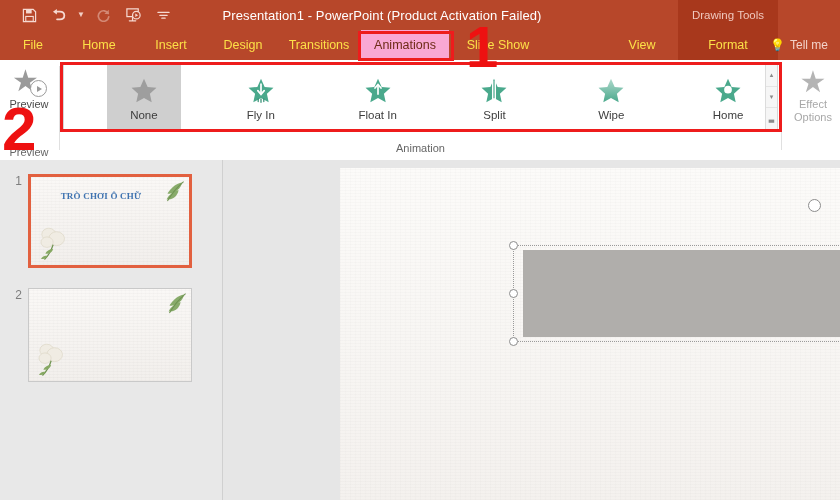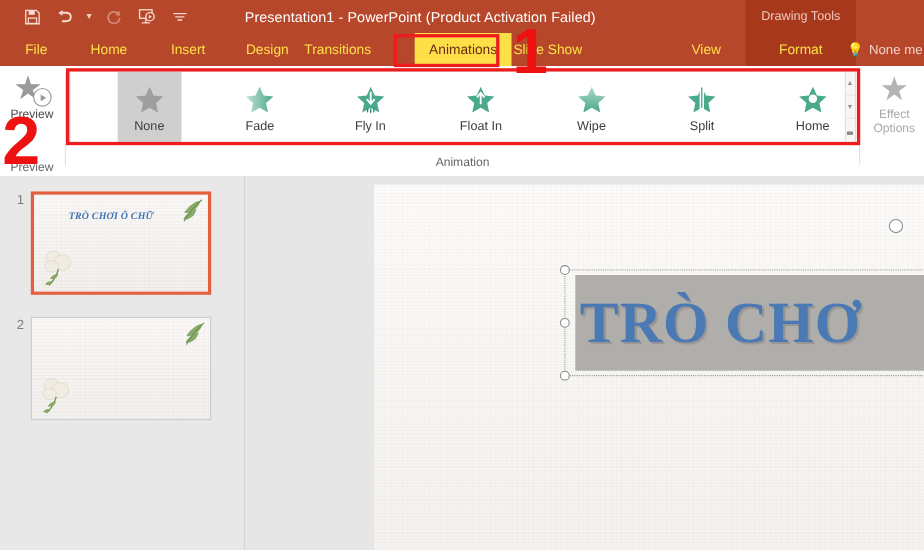--- a/index.html
+++ b/index.html
@@ -45,21 +45,21 @@
     position:absolute;left:0;top:30px;width:840px;height:30px;
     background:#b7472a;
   }
   .tab{
     position:absolute;top:0;height:30px;
     display:flex;align-items:center;justify-content:center;
     color:#fde047;font-size:12.5px;white-space:nowrap;
   }
   .tab.ctx{background:#a8381c;}
   .tab.active{
-    background:#fde047;color:#6d2b16;margin-left:16px;
+    background:#f9a8d4;color:#6d2b16;
   }
   .tellme{
     position:absolute;left:770px;top:0;height:30px;display:flex;align-items:center;gap:5px;
     color:#f3d2c9;font-size:12px;white-space:nowrap;
   }
   .tellme .bulb{font-size:12px;}
 
   
   .ribbon{
     position:absolute;left:0;top:60px;width:840px;height:100px;
@@ -128,21 +128,21 @@
   }
   .effect-btn .star{color:#b4b4b4;font-size:30px;line-height:32px;}
   .effect-lbl{font-size:11px;color:#a8a8a8;line-height:13px;text-align:center;}
 
   
   .workarea{position:absolute;left:0;top:160px;width:840px;height:340px;background:#e6e6e6;}
   .thumbpane{position:absolute;left:0;top:0;width:222px;height:340px;background:#e8e8e8;}
   .thumb-row{position:absolute;display:flex;align-items:flex-start;}
   .thumb-num{width:18px;text-align:right;padding-right:6px;font-size:12px;color:#7d7d7d;}
   .thumb-frame{position:relative;width:162px;height:92px;background:#f5f3f1;border:1px solid #c9c9c9;overflow:hidden;}
-  .thumb-frame.active{border:3px solid #e2603f;width:158px;height:88px;font-style:italic;}
+  .thumb-frame.active{border:3px solid #e2603f;width:158px;height:88px;}
   .thumb-title{
     position:absolute;left:0;right:18px;top:14px;text-align:center;
     font-family:"Liberation Serif", serif;font-weight:bold;font-size:9px;color:#3f73b0;
     letter-spacing:.2px;
   }
   .paper-tex{
     position:absolute;inset:0;
     background:
       repeating-linear-gradient(0deg, rgba(0,0,0,.018) 0 1px, rgba(255,255,255,0) 1px 3px),
       repeating-linear-gradient(90deg, rgba(0,0,0,.012) 0 1px, rgba(255,255,255,0) 1px 4px),
@@ -234,29 +234,29 @@
 
     <div class="title-text">Presentation1 - PowerPoint (Product Activation Failed)</div>
     <div class="ctx-tools">Drawing Tools</div>
   </div>
 
   <div class="tabstrip">
     <div class="tab" style="left:14px;width:38px;">File</div>
     <div class="tab" style="left:72px;width:54px;">Home</div>
     <div class="tab" style="left:146px;width:50px;">Insert</div>
     <div class="tab" style="left:214px;width:58px;">Design</div>
-    <div class="tab" style="left:268px;width:78px;">Transitions</div>
+    <div class="tab" style="left:280px;width:78px;">Transitions</div>
     <div class="tab active" style="left:361px;width:88px;">Animations</div>
     <div class="tab" style="left:460px;width:76px;">Slide Show</div>
     <div class="tab" style="left:620px;width:44px;">View</div>
     <div class="tab ctx" style="left:678px;width:100px;">Format</div>
 
     <div class="tellme">
       <span class="bulb">💡</span>
-      <span>None me</span>
+      <span>Tell me</span>
     </div>
   </div>
 
   <div class="ribbon">
 
     <div class="grp-preview">
       <div class="preview-btn">
         <div class="preview-icon">
           <div class="star">★</div>
           <div class="play">
@@ -274,34 +274,20 @@
       <div class="gal-item selected">
         <div class="gal-icon">
           <svg width="30" height="30" viewBox="0 0 32 32">
               <path d="M16 3l3.9 8.6 9.4 1-7 6.3 1.9 9.2L16 23.4 7.8 28.1l1.9-9.2-7-6.3 9.4-1z" fill="#9e9e9e"></path>
             </svg>
         </div>
         <div class="gal-label">None</div>
       </div>
 
 
-      <div class="gal-item">
-        <div class="gal-icon">
-          <svg width="30" height="30" viewBox="0 0 32 32">
-              <defs>
-                <linearGradient id="gf" x1="0" y1="0" x2="1" y2="0">
-                  <stop offset="0" stop-color="#4aa98c" stop-opacity=".35"></stop>
-                  <stop offset="1" stop-color="#4aa98c" stop-opacity="1"></stop>
-                </linearGradient>
-              </defs>
-              <path d="M16 3l3.9 8.6 9.4 1-7 6.3 1.9 9.2L16 23.4 7.8 28.1l1.9-9.2-7-6.3 9.4-1z" fill="url(#gf)"></path>
-            </svg>
-        </div>
-        <div class="gal-label">Fade</div>
-      </div>
 
       <div class="gal-item">
         <div class="gal-icon">
           <svg width="30" height="30" viewBox="0 0 32 32">
               <path d="M16 3l3.9 8.6 9.4 1-7 6.3 1.9 9.2L16 23.4 7.8 28.1l1.9-9.2-7-6.3 9.4-1z" fill="#4aa98c"></path>
               <path d="M16 8v11" stroke="#ffffff" stroke-width="1.8" fill="none"></path>
               <path d="M12.6 15.6L16 19.6l3.4-4" fill="none" stroke="#ffffff" stroke-width="1.8" stroke-linecap="round"></path>
               <g stroke="#2f8b70" stroke-width="1.3" stroke-linecap="round">
                 <path d="M13 24.5v2.8M16 24.5v3.6M19 24.5v2.8"></path>
               </g>
@@ -312,45 +298,45 @@
 
       <div class="gal-item">
         <div class="gal-icon">
           <svg width="30" height="30" viewBox="0 0 32 32">
               <path d="M16 3l3.9 8.6 9.4 1-7 6.3 1.9 9.2L16 23.4 7.8 28.1l1.9-9.2-7-6.3 9.4-1z" fill="#4aa98c"></path>
               <path d="M16 20V9.5" stroke="#ffffff" stroke-width="1.8" fill="none"></path>
               <path d="M12.8 12.8L16 9l3.2 3.8" fill="none" stroke="#ffffff" stroke-width="1.8" stroke-linecap="round"></path>
             </svg>
         </div>
         <div class="gal-label">Float In</div>
+      </div>
+
+      <div class="gal-item">
+        <div class="gal-icon">
+          <svg width="30" height="30" viewBox="0 0 32 32">
+              <path d="M16 3l3.9 8.6 9.4 1-7 6.3 1.9 9.2L16 23.4 7.8 28.1l1.9-9.2-7-6.3 9.4-1z" fill="#4aa98c"></path>
+              <path d="M14.6 5v22M17.4 5v22" stroke="#ffffff" stroke-width="1.5" fill="none"></path>
+            </svg>
+        </div>
+        <div class="gal-label">Split</div>
       </div>
 
       <div class="gal-item">
         <div class="gal-icon">
           <svg width="30" height="30" viewBox="0 0 32 32">
               <defs>
                 <linearGradient id="gw" x1="0" y1="1" x2="0" y2="0">
                   <stop offset="0" stop-color="#4aa98c"></stop>
                   <stop offset="1" stop-color="#4aa98c" stop-opacity=".45"></stop>
                 </linearGradient>
               </defs>
               <path d="M16 3l3.9 8.6 9.4 1-7 6.3 1.9 9.2L16 23.4 7.8 28.1l1.9-9.2-7-6.3 9.4-1z" fill="url(#gw)"></path>
             </svg>
         </div>
         <div class="gal-label">Wipe</div>
-      </div>
-
-      <div class="gal-item">
-        <div class="gal-icon">
-          <svg width="30" height="30" viewBox="0 0 32 32">
-              <path d="M16 3l3.9 8.6 9.4 1-7 6.3 1.9 9.2L16 23.4 7.8 28.1l1.9-9.2-7-6.3 9.4-1z" fill="#4aa98c"></path>
-              <path d="M14.6 5v22M17.4 5v22" stroke="#ffffff" stroke-width="1.5" fill="none"></path>
-            </svg>
-        </div>
-        <div class="gal-label">Split</div>
       </div>
 
       <div class="gal-item">
         <div class="gal-icon">
           <svg width="30" height="30" viewBox="0 0 32 32">
               <path d="M16 3l3.9 8.6 9.4 1-7 6.3 1.9 9.2L16 23.4 7.8 28.1l1.9-9.2-7-6.3 9.4-1z" fill="#4aa98c"></path>
               <circle cx="16" cy="14.6" r="4.1" fill="#ffffff"></circle>
             </svg>
         </div>
         <div class="gal-label">Home</div>
@@ -436,21 +422,20 @@
     <div class="splitter"></div>
     <div class="gutter"></div>
 
     <div class="canvas">
       <div class="paper-tex"></div>
 
       <div class="rot-handle"></div>
 
       <div class="sel-box">
         <div class="sel-fill"></div>
-        <div class="sel-text">TRÒ CHƠ</div>
         <div class="handle" style="left:-5px;top:-5px;"></div>
         <div class="handle" style="left:-5px;top:50%;margin-top:-5px;"></div>
         <div class="handle" style="left:-5px;bottom:-5px;"></div>
       </div>
     </div>
   </div>
 
   <div class="anno-box" style="left:358px;top:31px;width:96px;height:30px;"></div>
   <div class="anno-box" style="left:60px;top:62px;width:722px;height:70px;"></div>
   <div class="anno-num" id="anno1">1</div>

